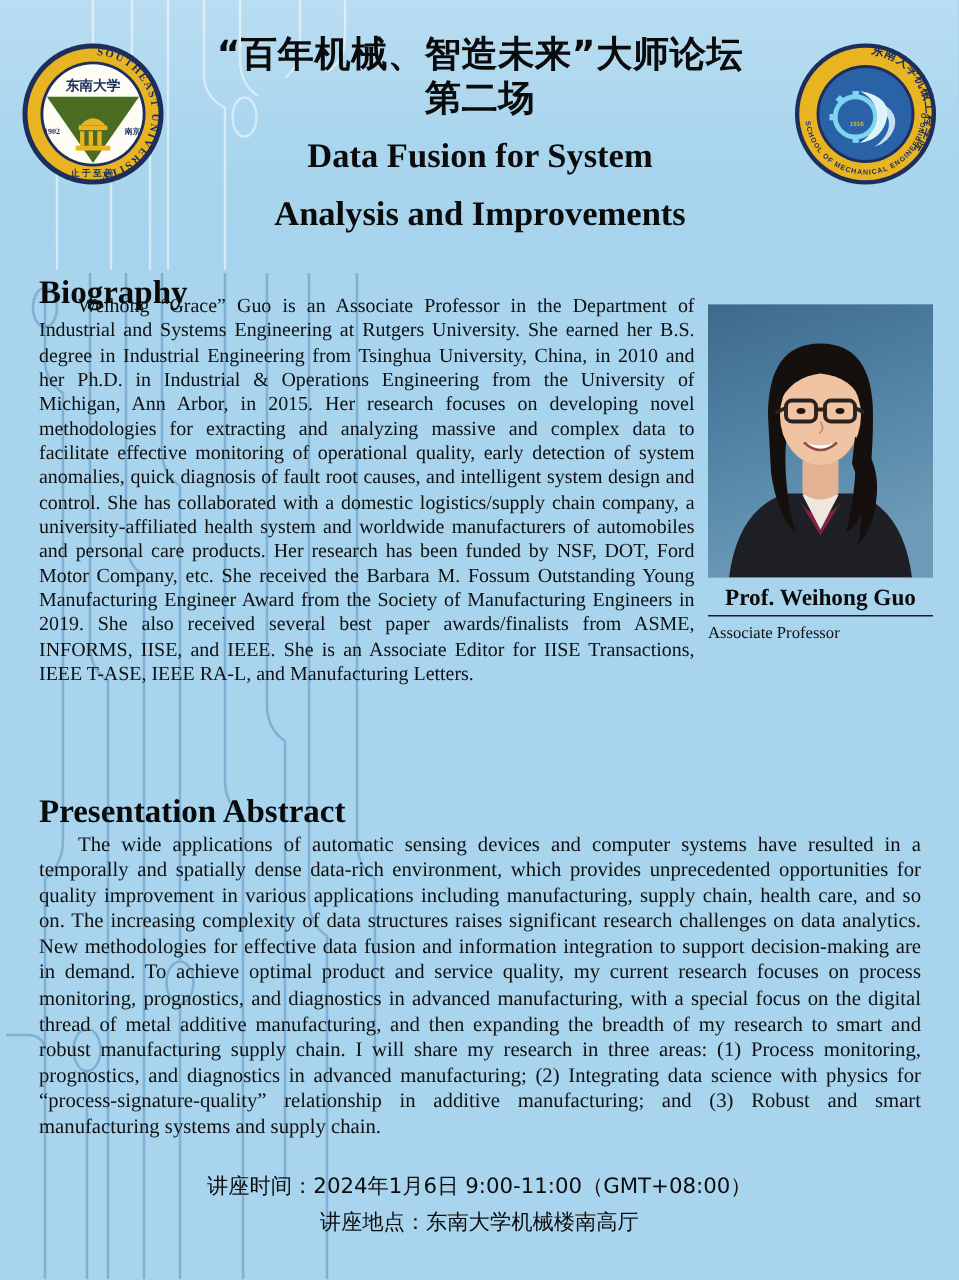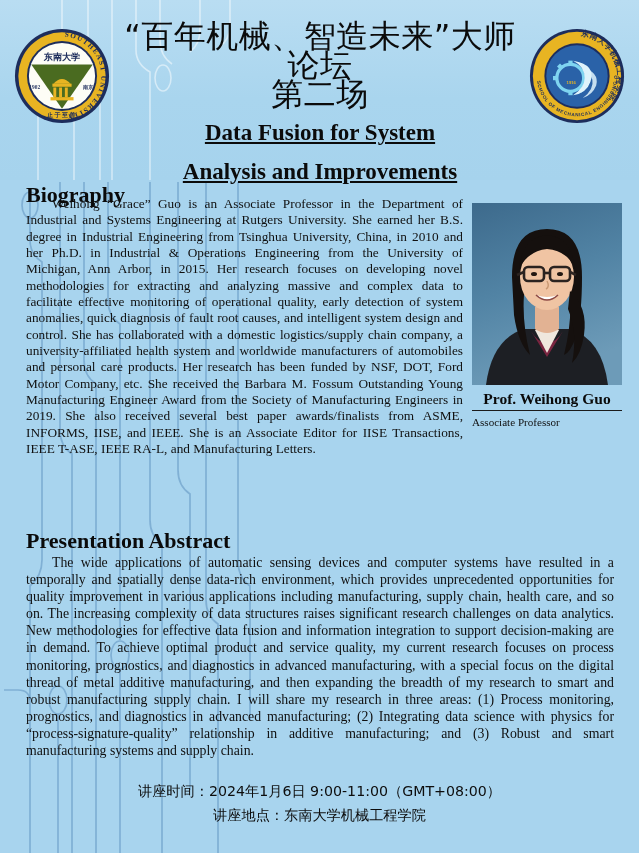--- a/index.html
+++ b/index.html
@@ -21,28 +21,27 @@
 
   
   .header{position:absolute;left:0;top:0;width:639px;height:182px;z-index:3;}
   .logo{position:absolute;top:28px;width:96px;height:96px;border-radius:50%;}
   .logo-left{left:14px;}
   .logo-right{right:14px;}
 
   .title-wrap{position:absolute;left:120px;top:22px;width:400px;text-align:center;z-index:4;}
   .title-cn{
     font-family:"DejaVu Sans","Liberation Sans",sans-serif;
-    font-weight:normal;font-size:32px;line-height:29px;color:#0b0b0b;
+    font-weight:bold;font-size:24px;line-height:29px;color:#0b0b0b;
     letter-spacing:.5px;
   }
   .title-en{
     font-family:"Liberation Serif","DejaVu Serif",serif;
     font-weight:bold;font-size:23px;line-height:30px;color:#0b0b0b;
     margin-top:9px;
-    text-decoration:underline;
   }
 
   
   .section-head{
     position:absolute;z-index:4;
     font-family:Liberation Serif, serif;
     font-weight:bold;font-size:22px;color:#0a0a0a;
   }
   #bio-head{left:26px;top:182px;}
   #abs-head{left:26px;top:528px;}
@@ -232,16 +231,16 @@
     <div class="aff">
       <p>Associate Professor</p>
     </div>
   </div>
 
   <div class="section-head" id="abs-head">Presentation Abstract</div>
   <div class="abs-text">The wide applications of automatic sensing devices and computer systems have resulted in a temporally and spatially dense data-rich environment, which provides unprecedented opportunities for quality improvement in various applications including manufacturing, supply chain, health care, and so on. The increasing complexity of data structures raises significant research challenges on data analytics. New methodologies for effective data fusion and information integration to support decision-making are in demand. To achieve optimal product and service quality, my current research focuses on process monitoring, prognostics, and diagnostics in advanced manufacturing, with a special focus on the digital thread of metal additive manufacturing, and then expanding the breadth of my research to smart and robust manufacturing supply chain. I will share my research in three areas: (1) Process monitoring, prognostics, and diagnostics in advanced manufacturing; (2) Integrating data science with physics for “process-signature-quality” relationship in additive manufacturing; and (3) Robust and smart manufacturing systems and supply chain.</div>
 
   <div class="footer">
     <div>讲座时间：2024年1月6日 9:00-11:00（GMT+08:00）</div>
-    <div>讲座地点：东南大学机械工程学院</div>
+    <div>讲座地点：东南大学机械楼南高厅</div>
   </div>
 
 </div>
 
 </body></html>

